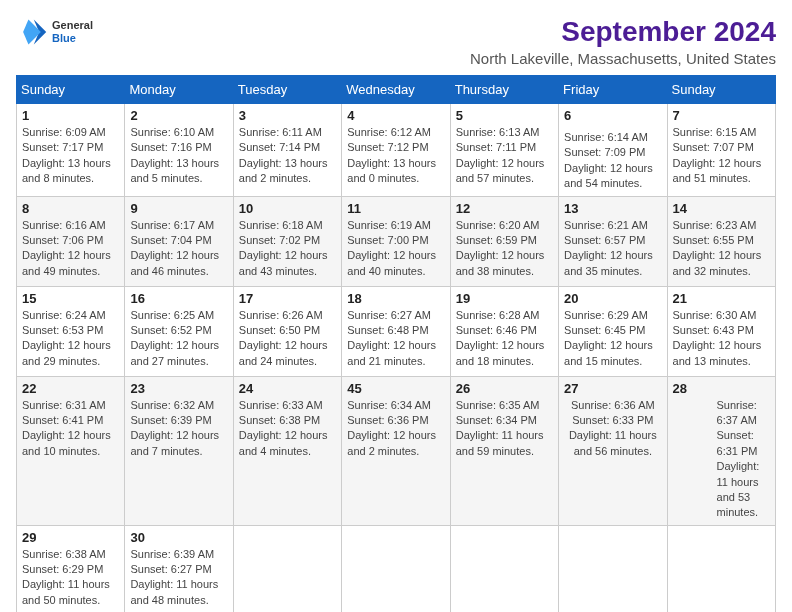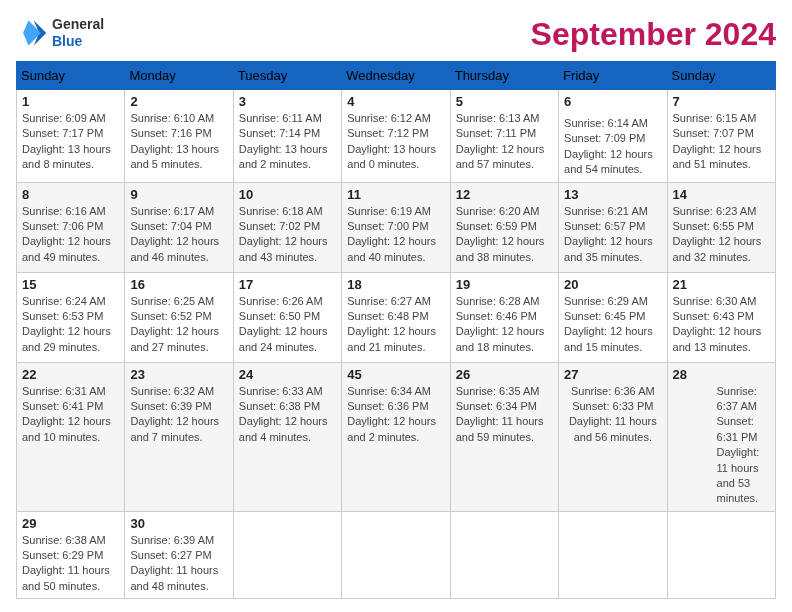--- a/index.html
+++ b/index.html
@@ -15,51 +15,51 @@
       justify-content: space-between;
       align-items: flex-start;
       margin-bottom: 8px;
     }
     .logo {
       display: flex;
       align-items: center;
       gap: 4px;
     }
     .logo-text {
-      font-size: 14px;
+      font-size: 11px;
       font-weight: bold;
       color: #333;
       line-height: 1.2;
     }
     .logo-blue { color: #1565c0; }
     .logo-icon {
       width: 32px;
       height: 32px;
     }
     .title-section {
       text-align: right;
     }
     .calendar-title {
-      font-size: 32px;
+      font-size: 28px;
       font-weight: bold;
-      color: #be185d;
+      color: #4c1d95;
     }
     .calendar-subtitle {
       font-size: 15px;
       color: #555;
       margin-top: 2px;
     }
     .calendar-table {
       width: 100%;
       border-collapse: collapse;
       font-size: 11px;
     }
     .calendar-table th {
       background: #1565c0;
-      color: #000000;
+      color: #ffffff;
       padding: 6px 4px;
       text-align: left;
       font-size: 13px;
       font-weight: normal;
       border: 1px solid #1565c0;
     }
     .calendar-table td {
       border: 1px solid #ccc;
       vertical-align: top;
       padding: 4px 5px;
@@ -99,20 +99,21 @@
       <polygon points="20,4 34,18 20,32 26,18" fill="#1565c0"></polygon>
       <polygon points="14,4 28,18 14,32 8,18" fill="#42a5f5"></polygon>
     </svg>
     <div class="logo-text">
       <div>General</div>
       <div class="logo-blue">Blue</div>
     </div>
   </div>
   <div class="title-section">
     <div class="calendar-title">September 2024</div>
+    <div class="calendar-subtitle">North Lakeville, Massachusetts, United States</div>
   </div>
 </div>
 
 <table class="calendar-table">
   <thead>
     <tr>
       <th>Sunday</th>
       <th>Monday</th>
       <th>Tuesday</th>
       <th>Wednesday</th>

